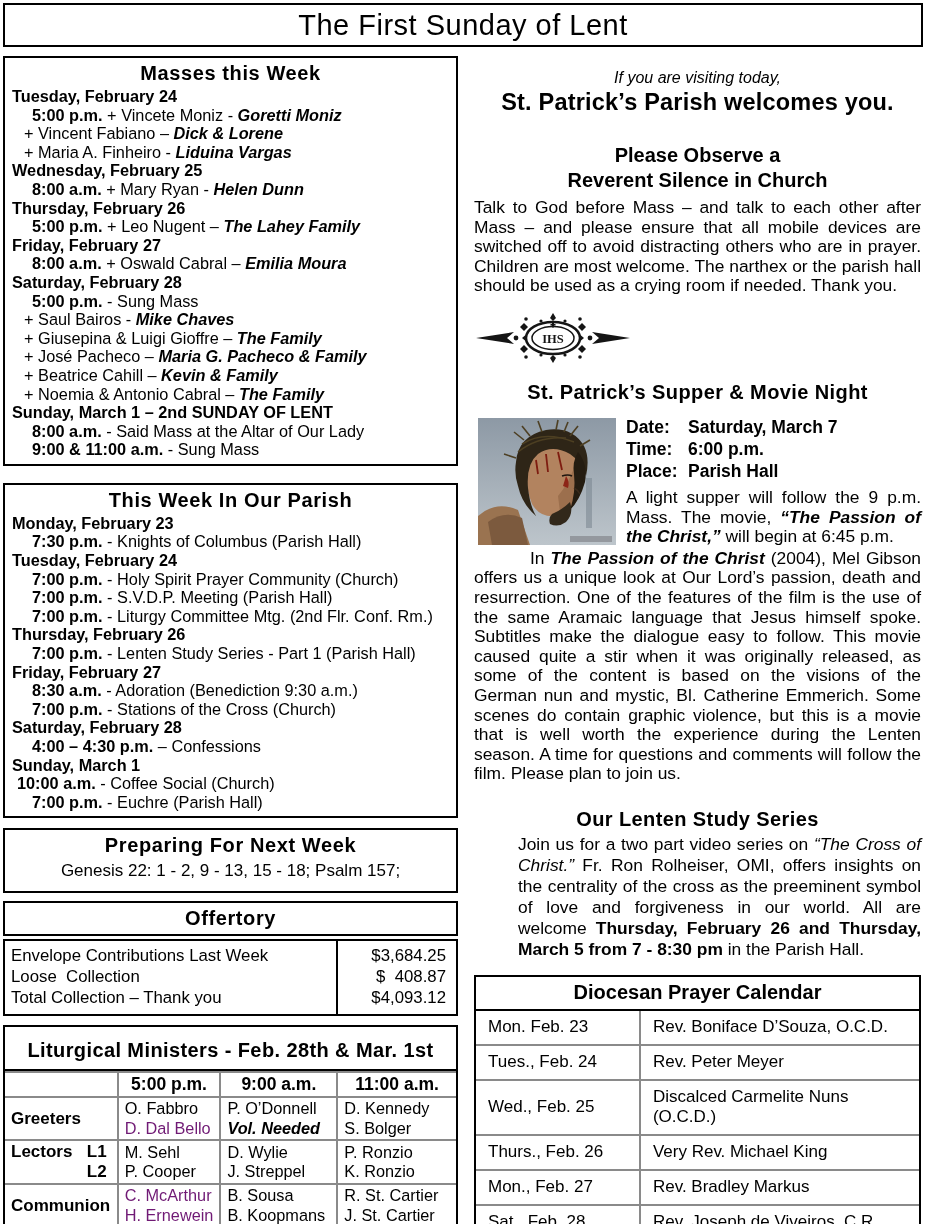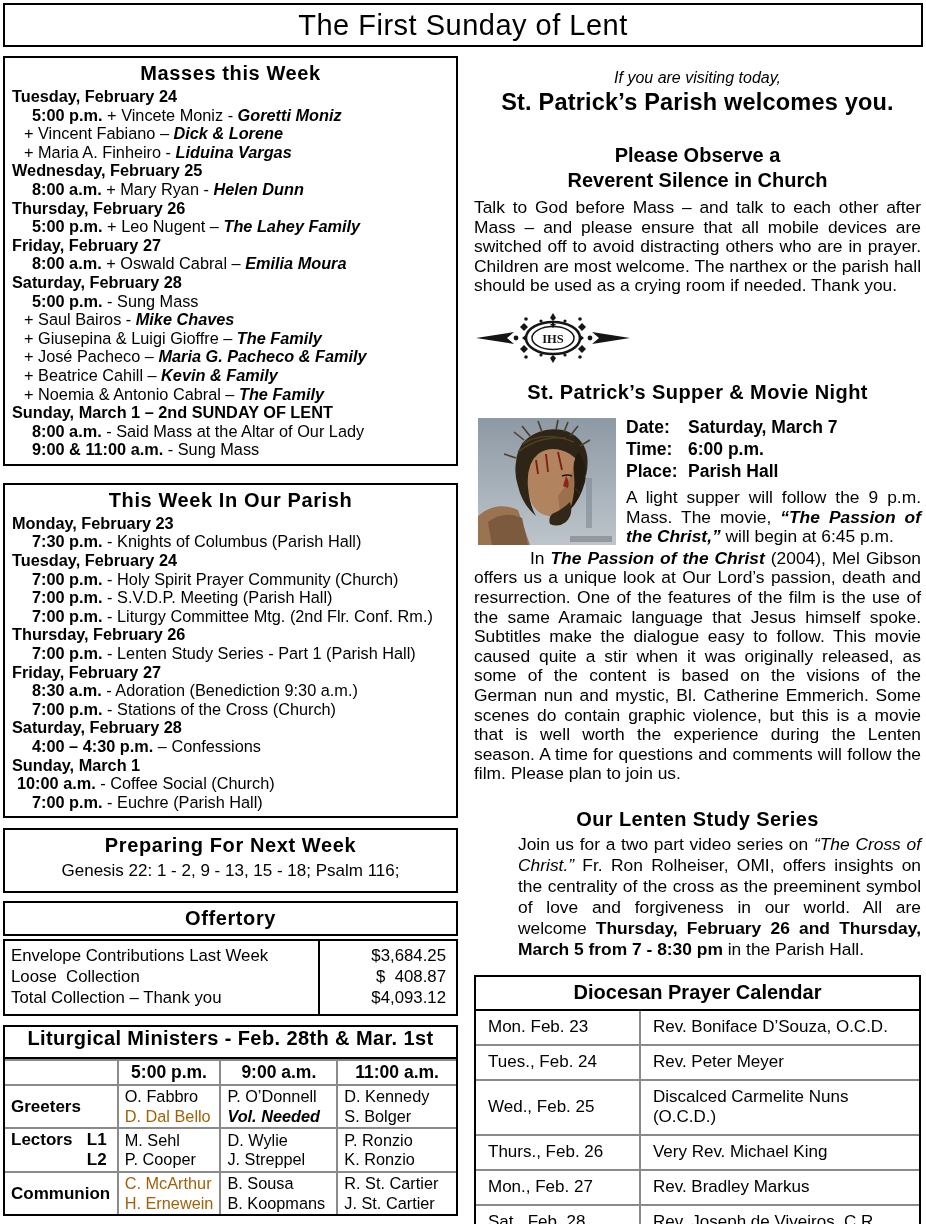--- a/index.html
+++ b/index.html
@@ -22,41 +22,41 @@
   .box-head{font-size:20px;font-weight:bold;text-align:center;letter-spacing:.6px;margin:1px 0 2px 0;}
 
   .line{font-size:16.3px;line-height:18.6px;white-space:nowrap;overflow:hidden;}
   .line.day{font-weight:bold;}
   .line.time{padding-left:20px;}
   .line.time0{padding-left:5px;}
   .line.plus{padding-left:12px;}
   .b{font-weight:bold;}
   .i{font-style:italic;}
   .bi{font-style:italic;font-weight:600;}
-  .gray{color:#a16207;}
+  .gray{color:#701a75;}
 
   .masses-box{margin-bottom:17px;}
   .parish-box{margin-bottom:10px;}
 
   
   .prep-box{margin-bottom:8px;padding-bottom:8px;}
   .prep-line{font-size:17px;text-align:center;line-height:24px;}
 
   
   .off-wrap{margin-bottom:9px;}
   .off-head{border:2px solid #000;padding:4px;margin-bottom:3px;}
   .off-body{border:2px solid #000;display:flex;}
   .off-labels{flex:1;padding:4px 4px 6px 6px;}
-  .off-vals{width:138px;border-left:2px solid #000;padding:4px 10px 6px 4px;text-align:right;}
+  .off-vals{width:120px;border-left:2px solid #000;padding:4px 10px 6px 4px;text-align:right;}
   .off-row{font-size:16.8px;line-height:21px;white-space:pre;}
 
   
   .min-box{border:2px solid #000;}
   .min-title{font-size:20px;font-weight:bold;text-align:center;letter-spacing:.4px;
-             padding:0 0 7px 0;border-bottom:2px solid #000;}
+             padding:12px 0 7px 0;border-bottom:2px solid #000;}
   table.min{width:100%;border-collapse:collapse;}
   table.min td{border:2px solid #8a8a8a;padding:1px 6px;vertical-align:middle;}
   table.min tr td:first-child{border-left:none;}
   table.min tr td:last-child{border-right:none;}
   table.min tr:last-child td{border-bottom:none;}
   .min-colhead{font-size:17.5px;font-weight:bold;text-align:center;padding:4px 0;}
   .min-label{font-size:17px;font-weight:bold;}
   .min-cell-line{font-size:16.3px;line-height:19.5px;white-space:nowrap;}
   .lab-line{display:flex;font-size:17px;font-weight:bold;line-height:20px;}
   .lab-line .sub{margin-left:auto;padding-right:4px;}
@@ -143,21 +143,21 @@
             <div class="line time"><span class="b ">4:00 – 4:30 p.m.</span><span> – Confessions</span></div>
             <div class="line day"><span>Sunday, March 1</span></div>
             <div class="line time0"><span class="b ">10:00 a.m.</span><span> - Coffee Social (Church)</span></div>
             <div class="line time"><span class="b ">7:00 p.m.</span><span> - Euchre (Parish Hall)</span></div>
           </div>
       </div>
 
       <div class="box prep-box">
         <div class="box-head">Preparing For Next Week</div>
         <div id="prep-lines">
-            <div class="prep-line">Genesis 22: 1 - 2, 9 - 13, 15 - 18; Psalm 116;</div>
+            <div class="prep-line">Genesis 22: 1 - 2, 9 - 13, 15 - 18; Psalm 157;</div>
           </div>
       </div>
 
       <div class="off-wrap">
         <div class="off-head box-head">Offertory</div>
         <div class="off-body">
           <div class="off-labels" id="off-labels">
               <div class="off-row">Envelope Contributions Last Week</div>
               <div class="off-row">Loose  Collection</div>
               <div class="off-row">Total Collection – Thank you</div>

